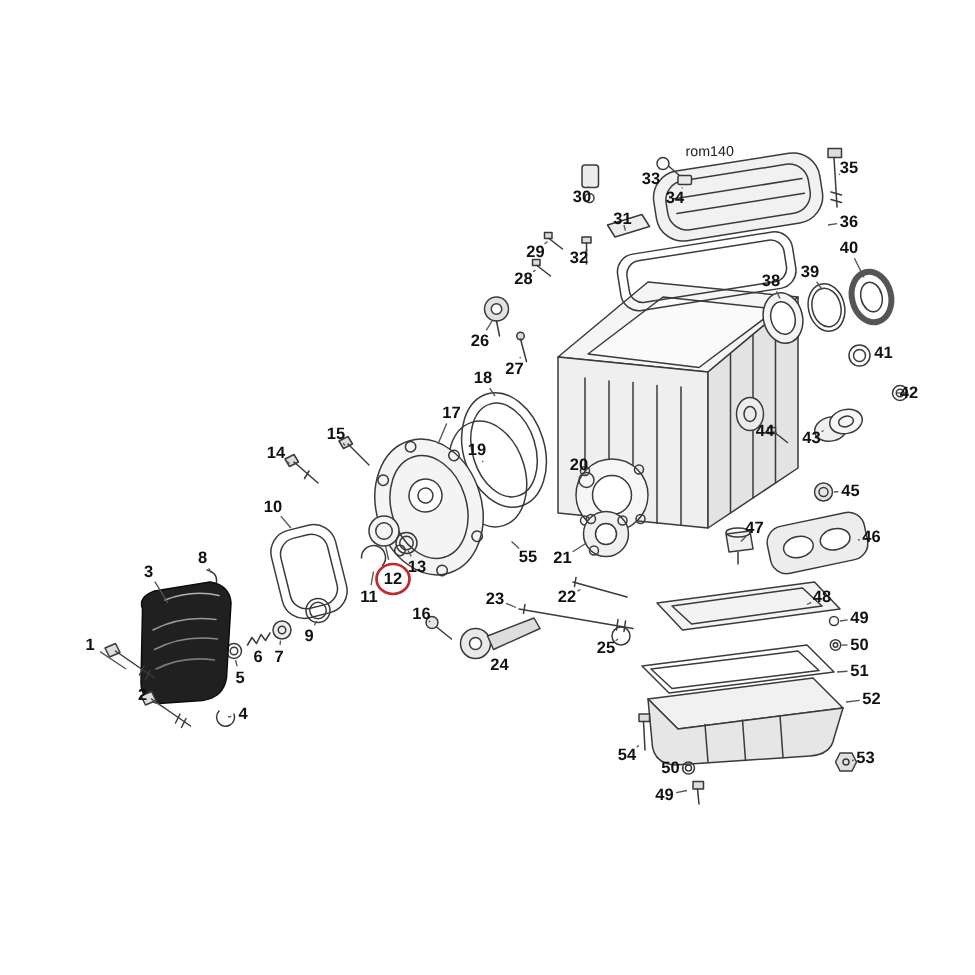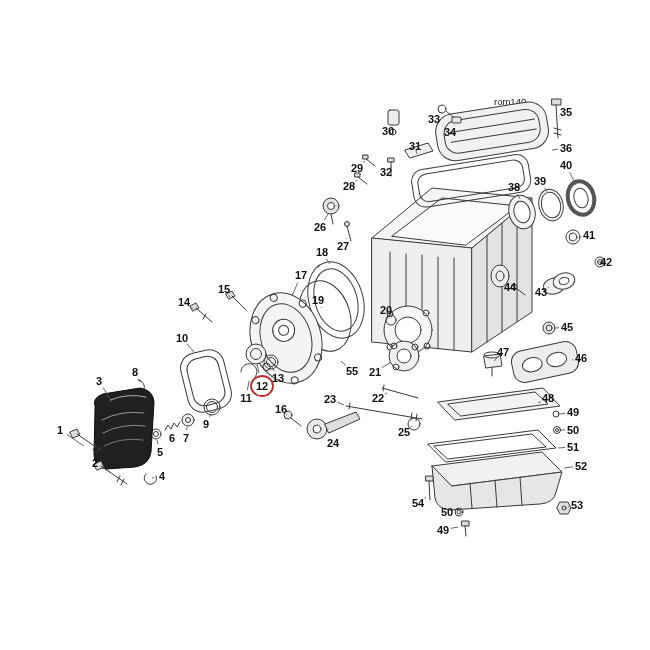--- a/index.html
+++ b/index.html
@@ -14,21 +14,21 @@
   .part-num {
     font-family: "Liberation Sans", sans-serif;
     font-size: 11px;
     font-weight: bold;
     text-anchor: middle;
   }
   .leader { stroke-width: 0.9; }
   .highlight-circle { fill: none; stroke-width: 1.8; }
   .ref-code {
     position: absolute;
-    left: 494px; top: 96px;
+    left: 457px; top: 96px;
     font-size: 9.5px;
     color: #222222;
   }
 </style>
 </head>
 <body>
 
 <div class="stage">
 
   <div class="ref-code">rom140</div>

